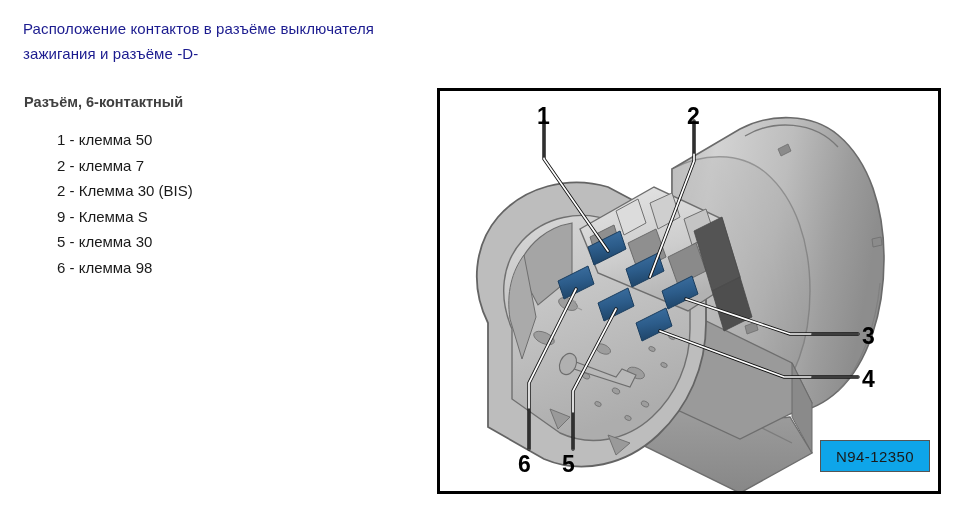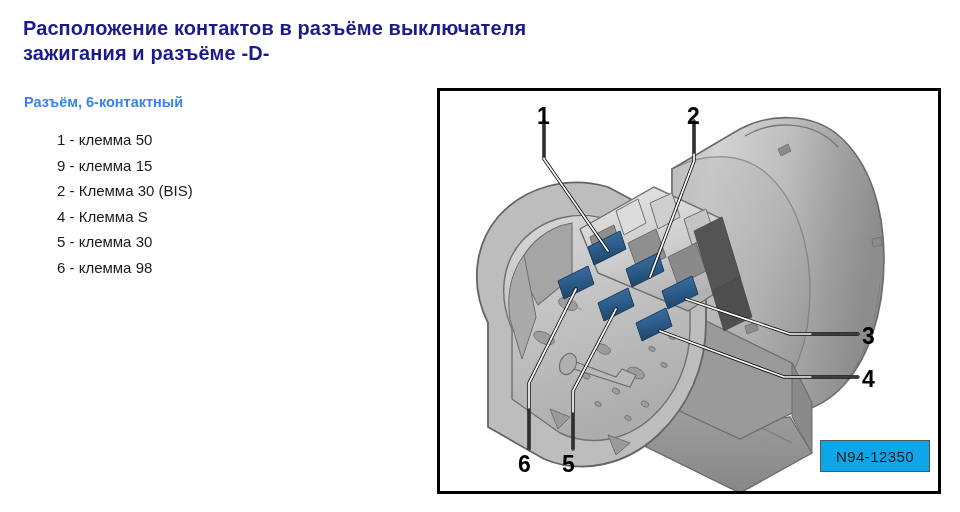--- a/index.html
+++ b/index.html
@@ -15,35 +15,35 @@
     font-family: "Liberation Sans", sans-serif;
     -webkit-font-smoothing: antialiased;
   }
 
   
   #doc-title {
     position: absolute;
     left: 23px;
     top: 16px;
     width: 580px;
-    font-size: 20px;
-    font-weight: bold;
+    font-size: 15px;
+    font-weight: normal;
     line-height: 25px;
     color: #1b1b8f;
     letter-spacing: 0.1px;
   }
   #doc-title .title-line { display: block; }
 
   #connector-subtitle {
     position: absolute;
     left: 24px;
     top: 94px;
     font-size: 14.5px;
     font-weight: bold;
-    color: #3b82f6;
+    color: #404040;
   }
 
   #pin-list {
     position: absolute;
     left: 52px;
     top: 122px;
     margin: 5px;
     padding: 0;
     list-style: none;
   }
@@ -115,23 +115,23 @@
 
 <div id="doc-title">
   <span class="title-line">Расположение контактов в разъёме выключателя</span>
   <span class="title-line">зажигания и разъёме -D-</span>
 </div>
 
 <div id="connector-subtitle">Разъём, 6-контактный</div>
 
 <ul id="pin-list">
   <li>1 - клемма 50</li>
-  <li>9 - клемма 15</li>
+  <li>2 - клемма 7</li>
   <li>2 - Клемма 30 (BIS)</li>
-  <li>4 - Клемма S</li>
+  <li>9 - Клемма S</li>
   <li>5 - клемма 30</li>
   <li>6 - клемма 98</li>
 </ul>
 
 <div id="illustration-frame">
 
   <svg id="illustration-svg" viewBox="0 0 498 400">
     <defs>
       <linearGradient id="barrelGrad" x1="0" y1="0" x2="1" y2="0.25">
         <stop offset="0%" stop-color="#b4b4b4"></stop>

